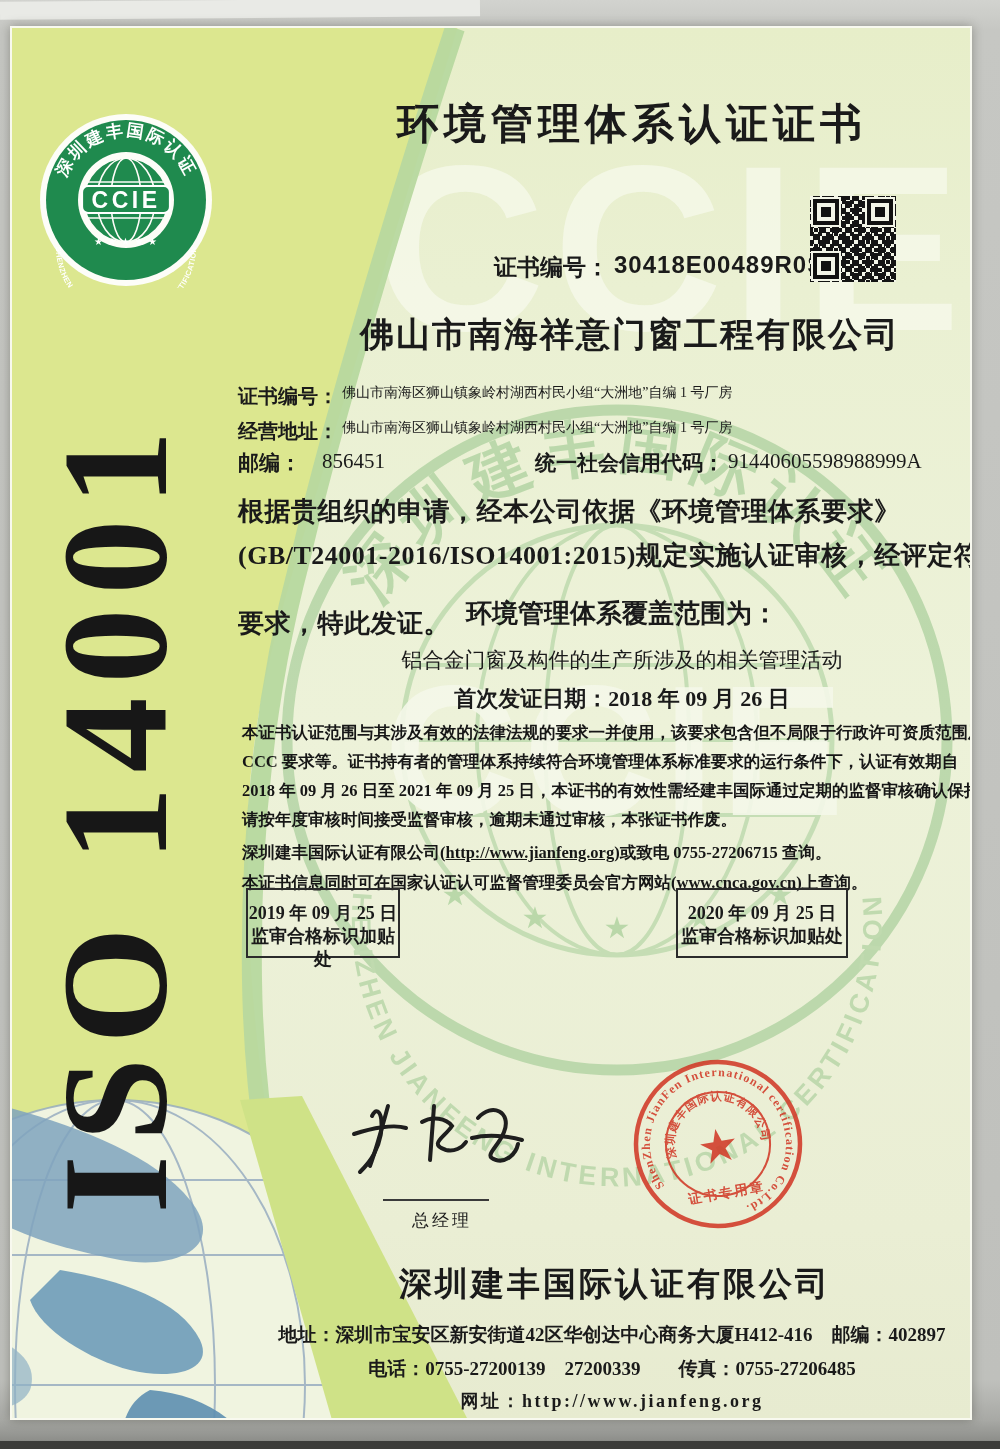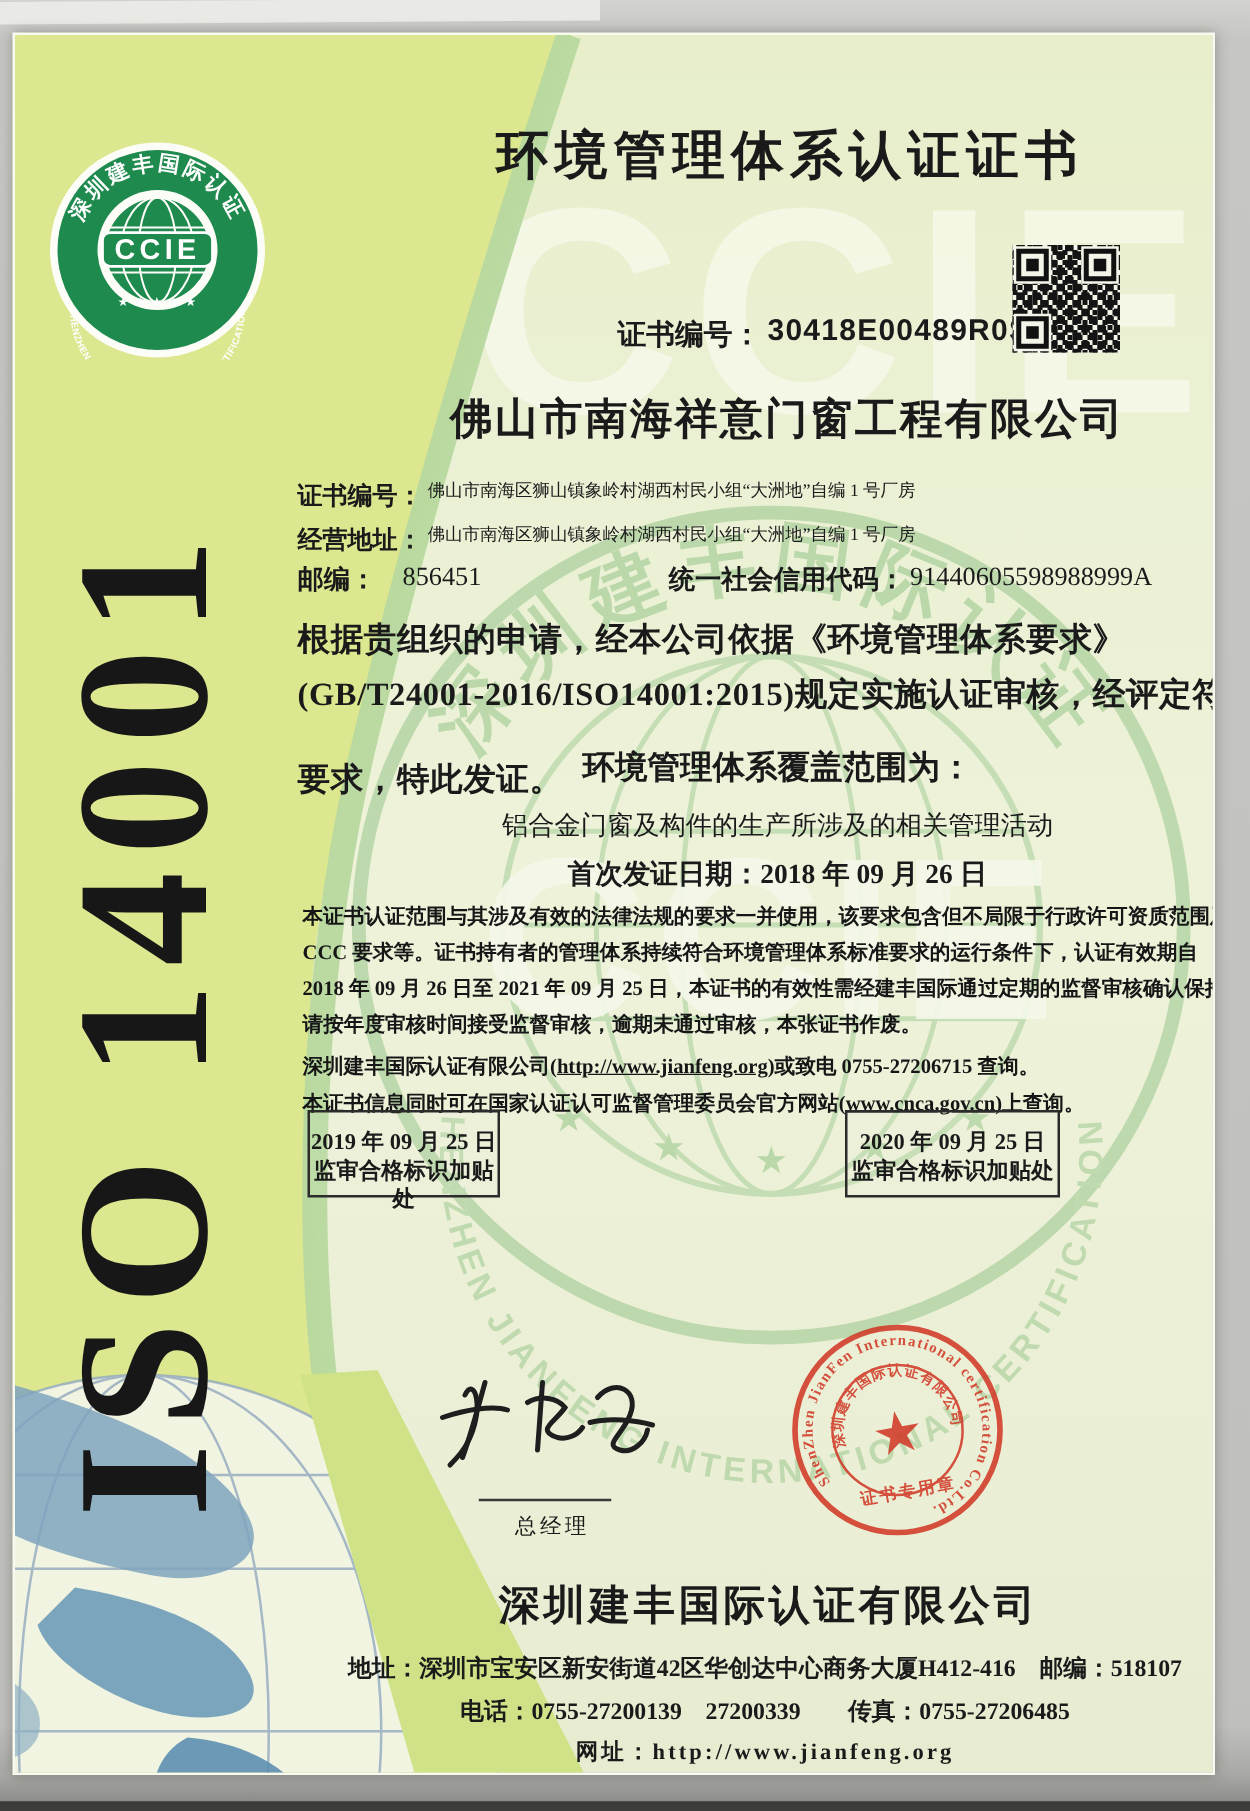--- a/index.html
+++ b/index.html
@@ -212,19 +212,19 @@
        </text>
        <text font-size="11.5" font-weight="bold" letter-spacing="1" font-family="Liberation Serif, DejaVu Serif, serif">
          <textPath href="#stArc" startOffset="50%" text-anchor="middle">深圳建丰国际认证有限公司</textPath>
        </text>
        <text x="90" y="108" font-size="46" text-anchor="middle">★</text>
        <text x="90" y="144" font-size="13.5" font-weight="bold" letter-spacing="2" text-anchor="middle">证书专用章</text>
      </g>
    </svg>
 
    <div class="t c iss-name sans" style="left:615px;top:1262px;">深圳建丰国际认证有限公司</div>
-   <div class="t c iss-l" style="left:612px;top:1322px;">地址：深圳市宝安区新安街道42区华创达中心商务大厦H412-416　邮编：518107</div>
+   <div class="t c iss-l" style="left:612px;top:1322px;">地址：深圳市宝安区新安街道42区华创达中心商务大厦H412-416　邮编：402897</div>
    <div class="t c iss-l" style="left:612px;top:1356px;">电话：0755-27200139　27200339　　传真：0755-27206485</div>
    <div class="t c iss-w" style="left:612px;top:1389px;">网址：http://www.jianfeng.org</div>
 
   </div>
  </div>
 </div>
 
 </body></html>

